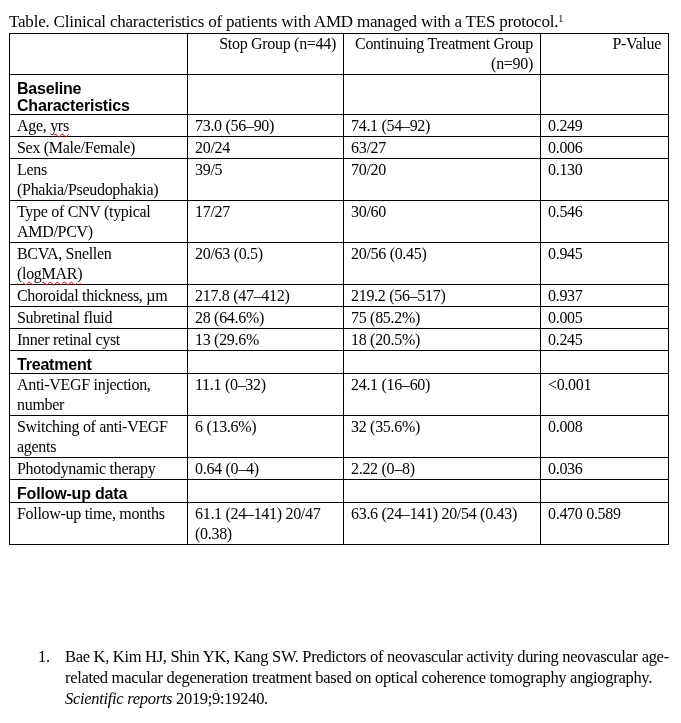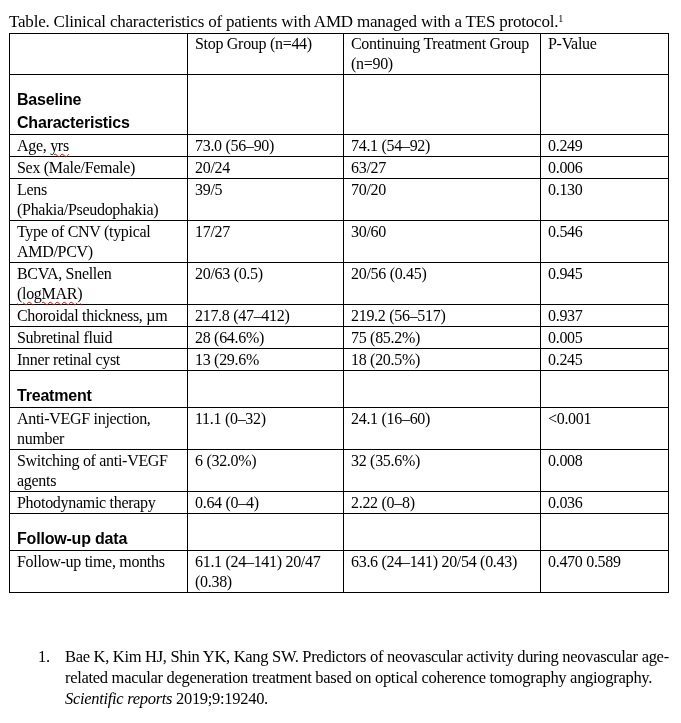--- a/index.html
+++ b/index.html
@@ -2,22 +2,22 @@
 <html><head>
 <meta charset="utf-8">
 <style>
   html, body { margin:0; padding:0; background:#ffffff; }
   body { width:681px; height:723px; position:relative; overflow:hidden; color:#000; }
   .caption { position:absolute; left:9px; top:12px; font-family:"Liberation Serif", serif; font-size:17px; line-height:20px; white-space:nowrap; letter-spacing:-0.2px;text-align:right; }
   .caption sup { font-size:10px; vertical-align:top; position:relative; top:-3px; }
   table { position:absolute; left:9px; top:33px; border-collapse:collapse; table-layout:fixed; width:659px; }
   td { border:1px solid #000; vertical-align:top; padding:1px 7px 0 7px; font-family:"Liberation Serif", serif; font-size:16px; line-height:20px; letter-spacing:-0.3px; }
   col.c1 { width:178px; } col.c2 { width:156px; } col.c3 { width:197px; } col.c4 { width:128px; }
-  td.h { text-align:left; padding-top:0; }
-  td.sec { font-family:"Liberation Sans", sans-serif; font-weight:bold; font-size:16px; line-height:23px; letter-spacing:-0.2px; padding-top:13px; }
+  td.h { text-align:right; padding-top:0; }
+  td.sec { font-family:"Liberation Sans", sans-serif; font-weight:bold; font-size:16px; line-height:17px; letter-spacing:-0.2px; padding-top:5px; }
   .sq { text-decoration: underline wavy #d00; text-decoration-thickness:1px; text-underline-offset:2px; }
   .ref { position:absolute; left:38px; top:646px; width:640px; font-family:"Liberation Serif", serif; font-size:16.5px; line-height:21px; letter-spacing:-0.3px; }
   .ref .num { position:absolute; left:0; top:0; }
   .ref .txt { position:absolute; left:27px; top:0; width:620px; }
   .ref i { }
 </style>
 </head>
 <body>
 
 <div class="caption"><span>Table. Clinical characteristics of patients with AMD managed with a TES protocol.</span><sup>1</sup></div>
@@ -97,21 +97,21 @@
         <td></td>
       </tr>
       <tr>
         <td>Anti-VEGF injection, number</td>
         <td>11.1 (0–32)</td>
         <td>24.1 (16–60)</td>
         <td>&lt;0.001</td>
       </tr>
       <tr>
         <td>Switching of anti-VEGF agents</td>
-        <td>6 (32.0%)</td>
+        <td>6 (13.6%)</td>
         <td>32 (35.6%)</td>
         <td>0.008</td>
       </tr>
       <tr>
         <td>Photodynamic therapy</td>
         <td>0.64 (0–4)</td>
         <td>2.22 (0–8)</td>
         <td>0.036</td>
       </tr>
       <tr>

